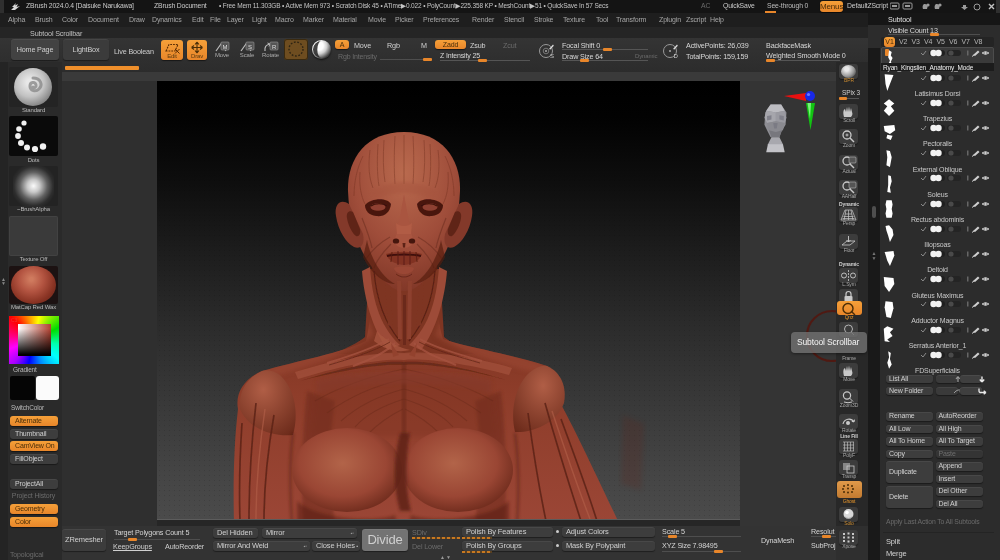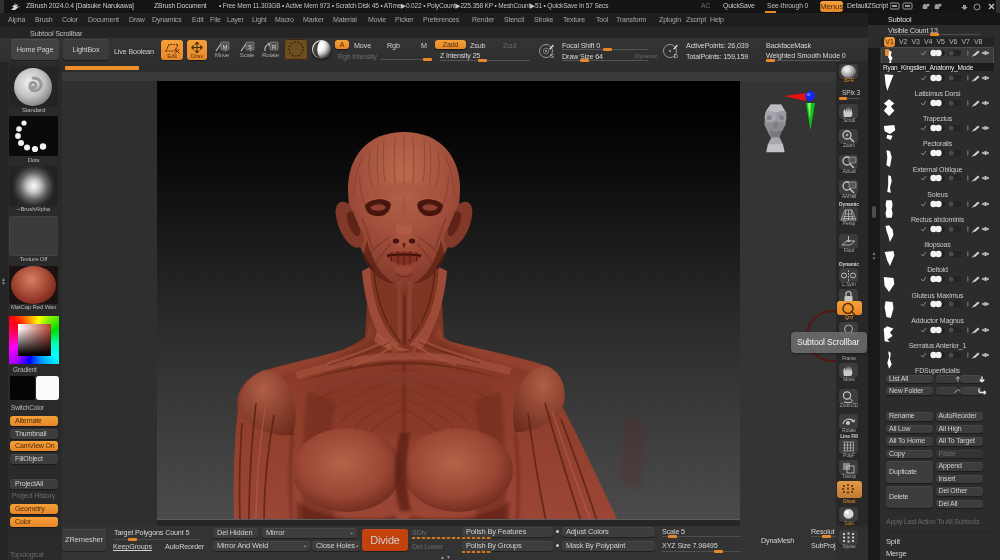--- a/index.html
+++ b/index.html
@@ -942,21 +942,21 @@
   <div class="btn" style="left:0px;top:3px;width:44px;height:22px;font-size:7.5px;line-height:22px;background:#3c3c3c;">ZRemesher</div>
   <div class="t" style="left:52px;top:2px;color:#d5d5d5;">Target Polygons Count 5</div>
   <div style="left:52px;top:13px;width:86px;height:1px;background:#4e4e4e;"></div>
   <div style="left:66px;top:12px;width:9px;height:3px;background:#e8862a;border-radius:1px;"></div>
   <div class="t" style="left:51px;top:16px;color:#cfcfcf;text-decoration:underline;">KeepGroups</div>
   <div class="t" style="left:103px;top:16px;color:#cfcfcf;">AutoReorder</div>
   <div class="btn" style="left:151px;top:2px;width:45px;height:10px;font-size:7.5px;line-height:10px;background:#3d3d3d;text-align:left;padding-left:4px;">Del Hidden</div>
   <div class="btn" style="left:200px;top:2px;width:95px;height:10px;font-size:7.5px;line-height:10px;background:#3d3d3d;text-align:left;padding-left:4px;">Mirror<span style="position:absolute;right:3px;top:0px;font-size:5px;color:#999;">▪▫</span></div>
   <div class="btn" style="left:151px;top:15px;width:97px;height:10px;font-size:7.5px;line-height:10px;background:#3d3d3d;text-align:left;padding-left:4px;">Mirror And Weld<span style="position:absolute;right:3px;top:0px;font-size:5px;color:#999;">▪▫</span></div>
   <div class="btn" style="left:250px;top:15px;width:48px;height:10px;font-size:7.5px;line-height:10px;background:#3d3d3d;text-align:left;padding-left:4px;">Close Holes<span style="position:absolute;right:2px;top:0px;font-size:5px;color:#bbb;">▪</span></div>
-  <div class="btn" style="left:300px;top:3px;width:46px;height:22px;font-size:11px;line-height:22px;background:#c2410c;">Divide</div>
+  <div class="btn" style="left:300px;top:3px;width:46px;height:22px;font-size:13px;line-height:22px;background:#737373;">Divide</div>
   <div class="t dim" style="left:350px;top:2px;">SDiv</div>
   <div style="left:350px;top:11px;width:48px;height:2px;background:repeating-linear-gradient(90deg,#c87820 0 3px,#5a4020 3px 5px);"></div>
   <div class="t dim" style="left:350px;top:16px;">Del Lower</div>
   <div class="btn" style="left:400px;top:1px;width:91px;height:10px;font-size:7.5px;line-height:10px;background:#3d3d3d;text-align:left;padding-left:4px;">Polish By Features</div>
   <div style="left:494px;top:4px;width:3px;height:3px;border-radius:50%;background:#ccc;"></div>
   <div style="left:400px;top:11px;width:30px;height:2px;background:repeating-linear-gradient(90deg,#c87820 0 3px,#5a4020 3px 5px);"></div>
   <div class="btn" style="left:400px;top:15px;width:91px;height:10px;font-size:7.5px;line-height:10px;background:#3d3d3d;text-align:left;padding-left:4px;">Polish By Groups</div>
   <div style="left:494px;top:18px;width:3px;height:3px;border-radius:50%;background:#ccc;"></div>
   <div style="left:400px;top:25px;width:30px;height:2px;background:repeating-linear-gradient(90deg,#c87820 0 3px,#5a4020 3px 5px);"></div>
   <div class="btn" style="left:500px;top:1px;width:93px;height:10px;font-size:7.5px;line-height:10px;background:#3d3d3d;text-align:left;padding-left:4px;">Adjust Colors</div>

